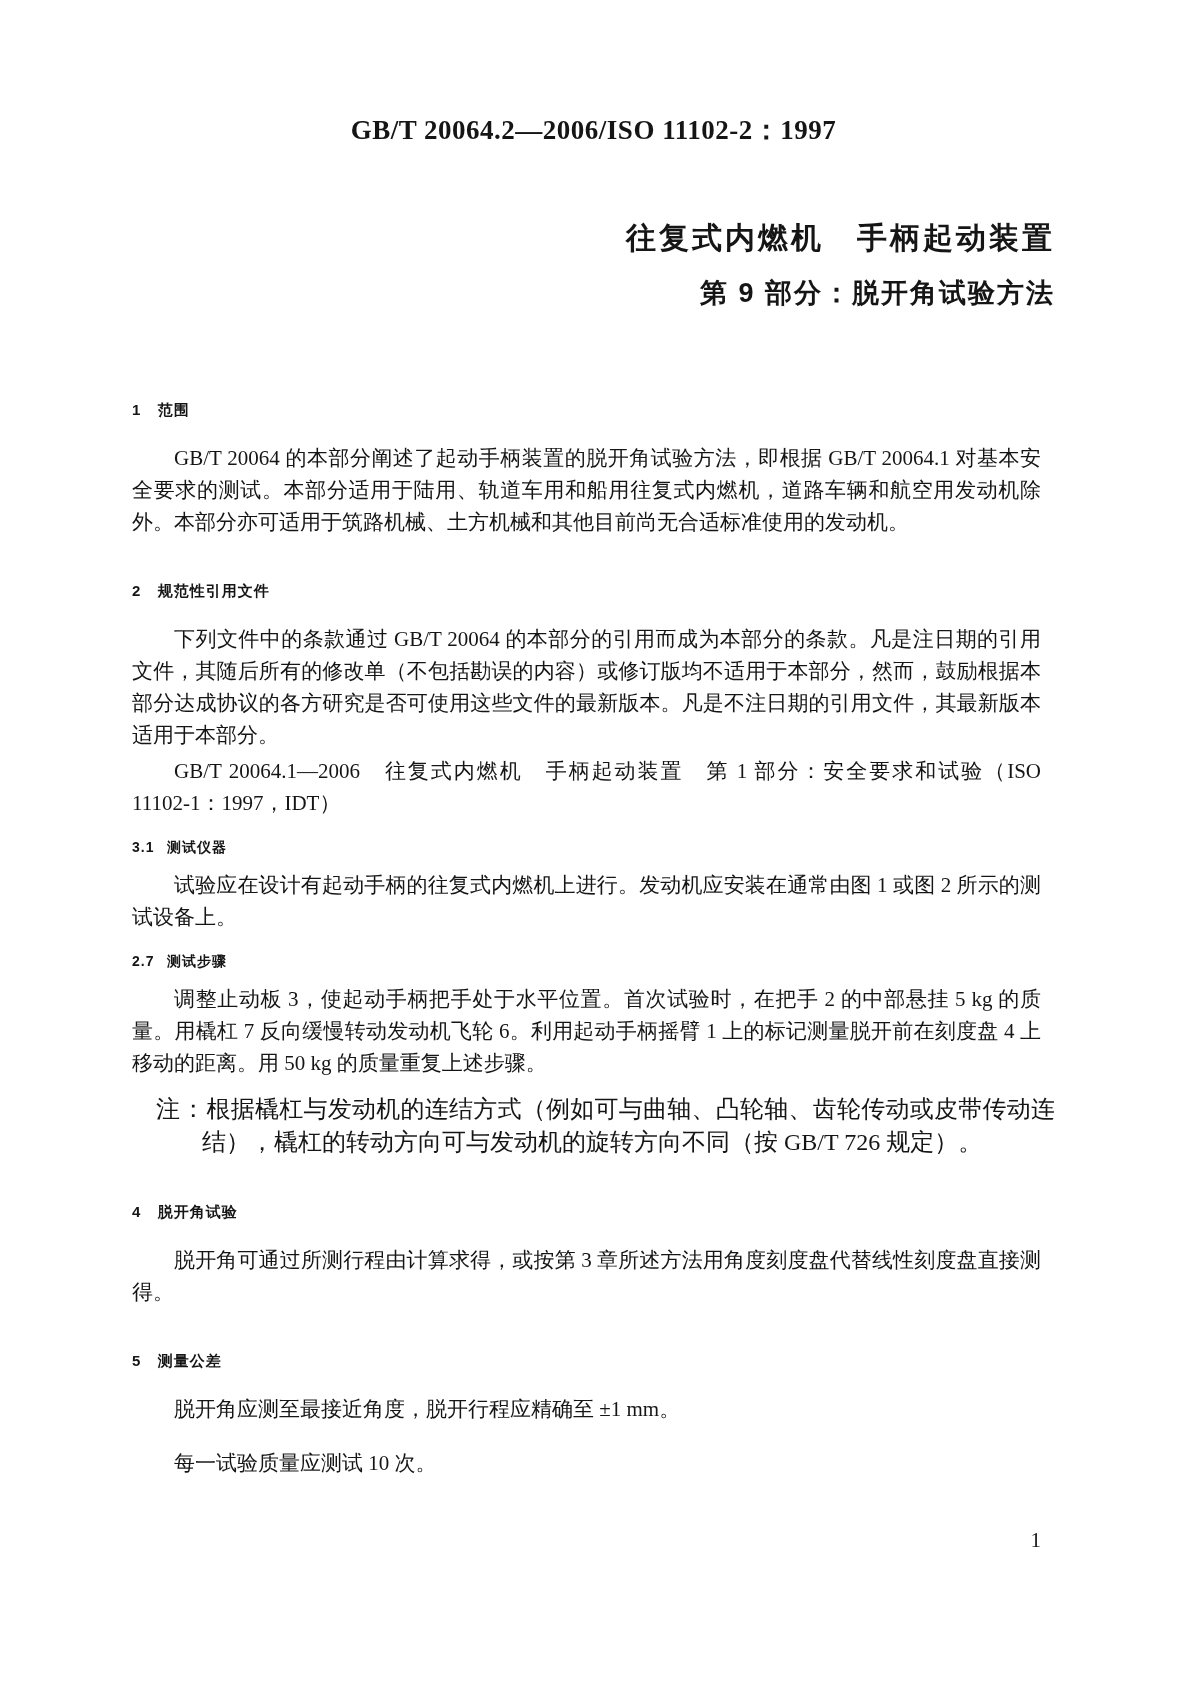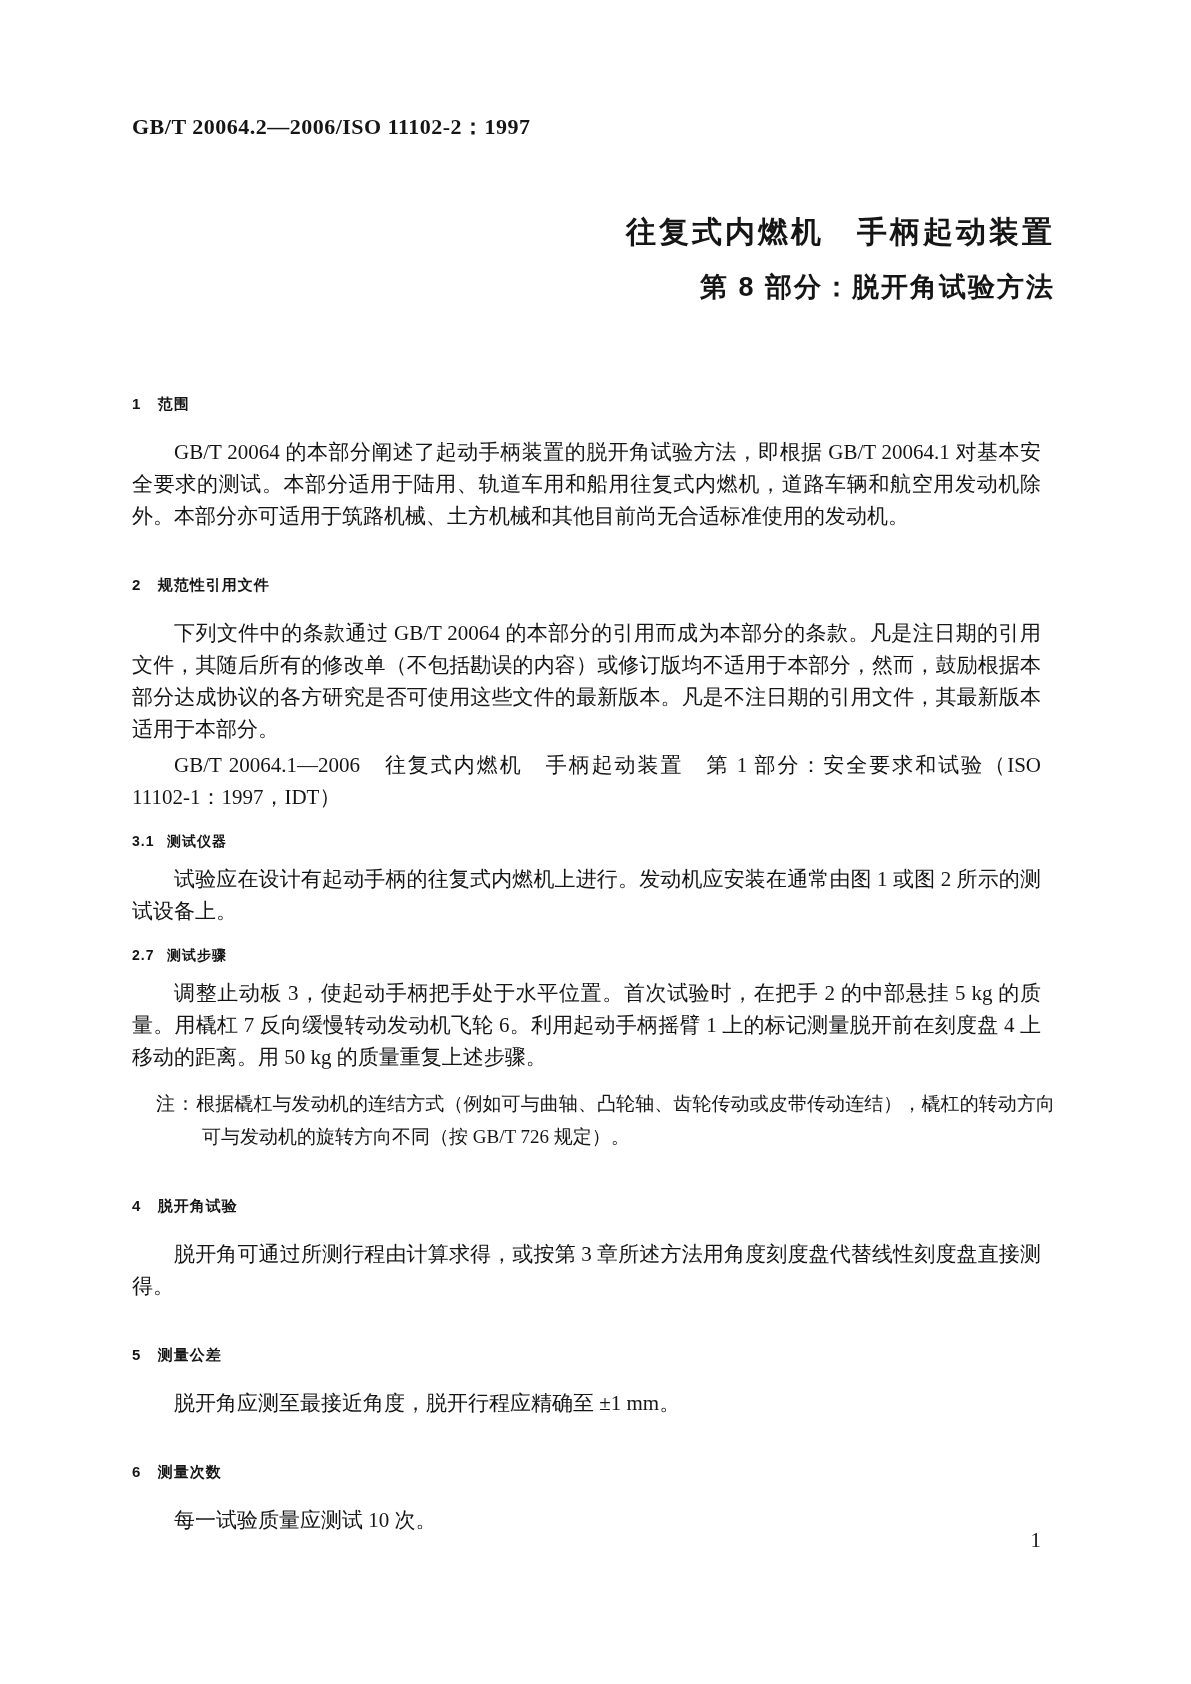--- a/index.html
+++ b/index.html
@@ -8,24 +8,24 @@
     width:1191px; height:1684px;
     margin:0 auto;
     background:#ffffff;
     color:#151515;
     font-family:"Liberation Serif", serif;
     box-sizing:border-box;
     padding:112px 136px 0 132px;
     overflow:hidden;
   }
   .doc-header {
-    text-align:left;
+    text-align:center;
     font-family:"Liberation Serif", serif;
     font-weight:bold;
-    font-size:22px;
+    font-size:27px;
     letter-spacing:0.5px;
     white-space:nowrap;
   }
   .doc-title {
     text-align:right;
     font-family:"Liberation Sans", sans-serif;
     font-weight:bold;
   }
   .title1 { margin-top:70px; font-size:30px; letter-spacing:3px; }
   .title2 { margin-top:16px; font-size:27px; letter-spacing:2px; }
@@ -54,21 +54,21 @@
     line-height:32px;
     text-indent:2em;
     text-align:justify;
     margin:24px 14px 0 0;
   }
   .body-p.tight { margin-top:4px; }
   .body-p.after-h { margin-top:22px; }
   .body-p.after-sub { margin-top:12px; }
 
   .note {
-    font-size:19px;
+    font-size:24px;
     line-height:33px;
     text-align:justify;
     margin:14px 0 0 24px;
     padding-left:46px;
     text-indent:-46px;
   }
   .note .note-label { letter-spacing:1px; }
 
   .page-number {
     position:absolute;
@@ -80,21 +80,21 @@
 </style>
 </head>
 <body>
 
 <div class="page">
 
   <div class="doc-header">GB/T 20064.2—2006/ISO 11102-2：1997</div>
 
   <div class="doc-title">
     <div class="title1">往复式内燃机　手柄起动装置</div>
-    <div class="title2">第 8 部分：脱开角试验方法</div>
+    <div class="title2">第 9 部分：脱开角试验方法</div>
   </div>
 
   <div class="sec-h first">
     <span class="num">1</span><span class="t">范围</span>
   </div>
   <p class="body-p after-h">GB/T 20064 的本部分阐述了起动手柄装置的脱开角试验方法，即根据 GB/T 20064.1 对基本安全要求的测试。本部分适用于陆用、轨道车用和船用往复式内燃机，道路车辆和航空用发动机除外。本部分亦可适用于筑路机械、土方机械和其他目前尚无合适标准使用的发动机。</p>
 
   <div class="sec-h">
     <span class="num">2</span><span class="t">规范性引用文件</span>
   </div>
@@ -119,20 +119,17 @@
   <div class="sec-h">
     <span class="num">4</span><span class="t">脱开角试验</span>
   </div>
   <p class="body-p after-h">脱开角可通过所测行程由计算求得，或按第 3 章所述方法用角度刻度盘代替线性刻度盘直接测得。</p>
 
   <div class="sec-h">
     <span class="num">5</span><span class="t">测量公差</span>
   </div>
   <p class="body-p after-h">脱开角应测至最接近角度，脱开行程应精确至 ±1 mm。</p>
 
-  <div class="sec-h">
-    <span class="num">6</span><span class="t">测量次数</span>
-  </div>
   <p class="body-p after-h">每一试验质量应测试 10 次。</p>
 
   <div class="page-number">1</div>
 
 </div>
 
 </body></html>

